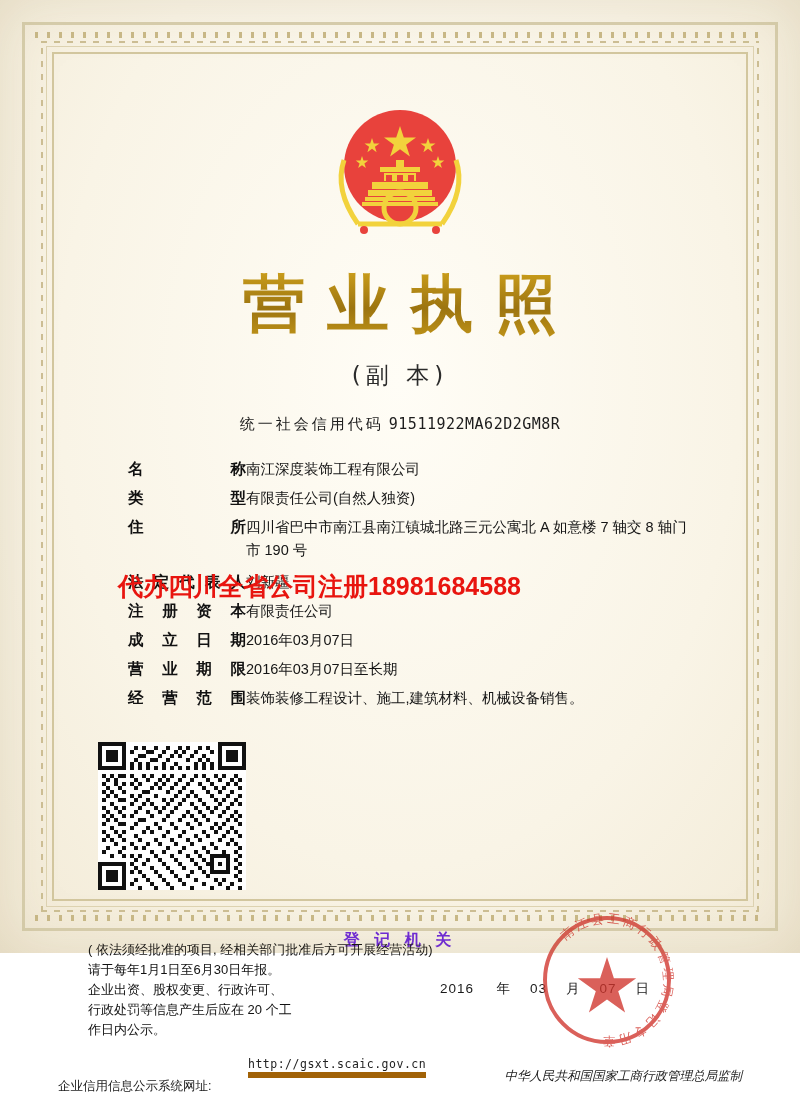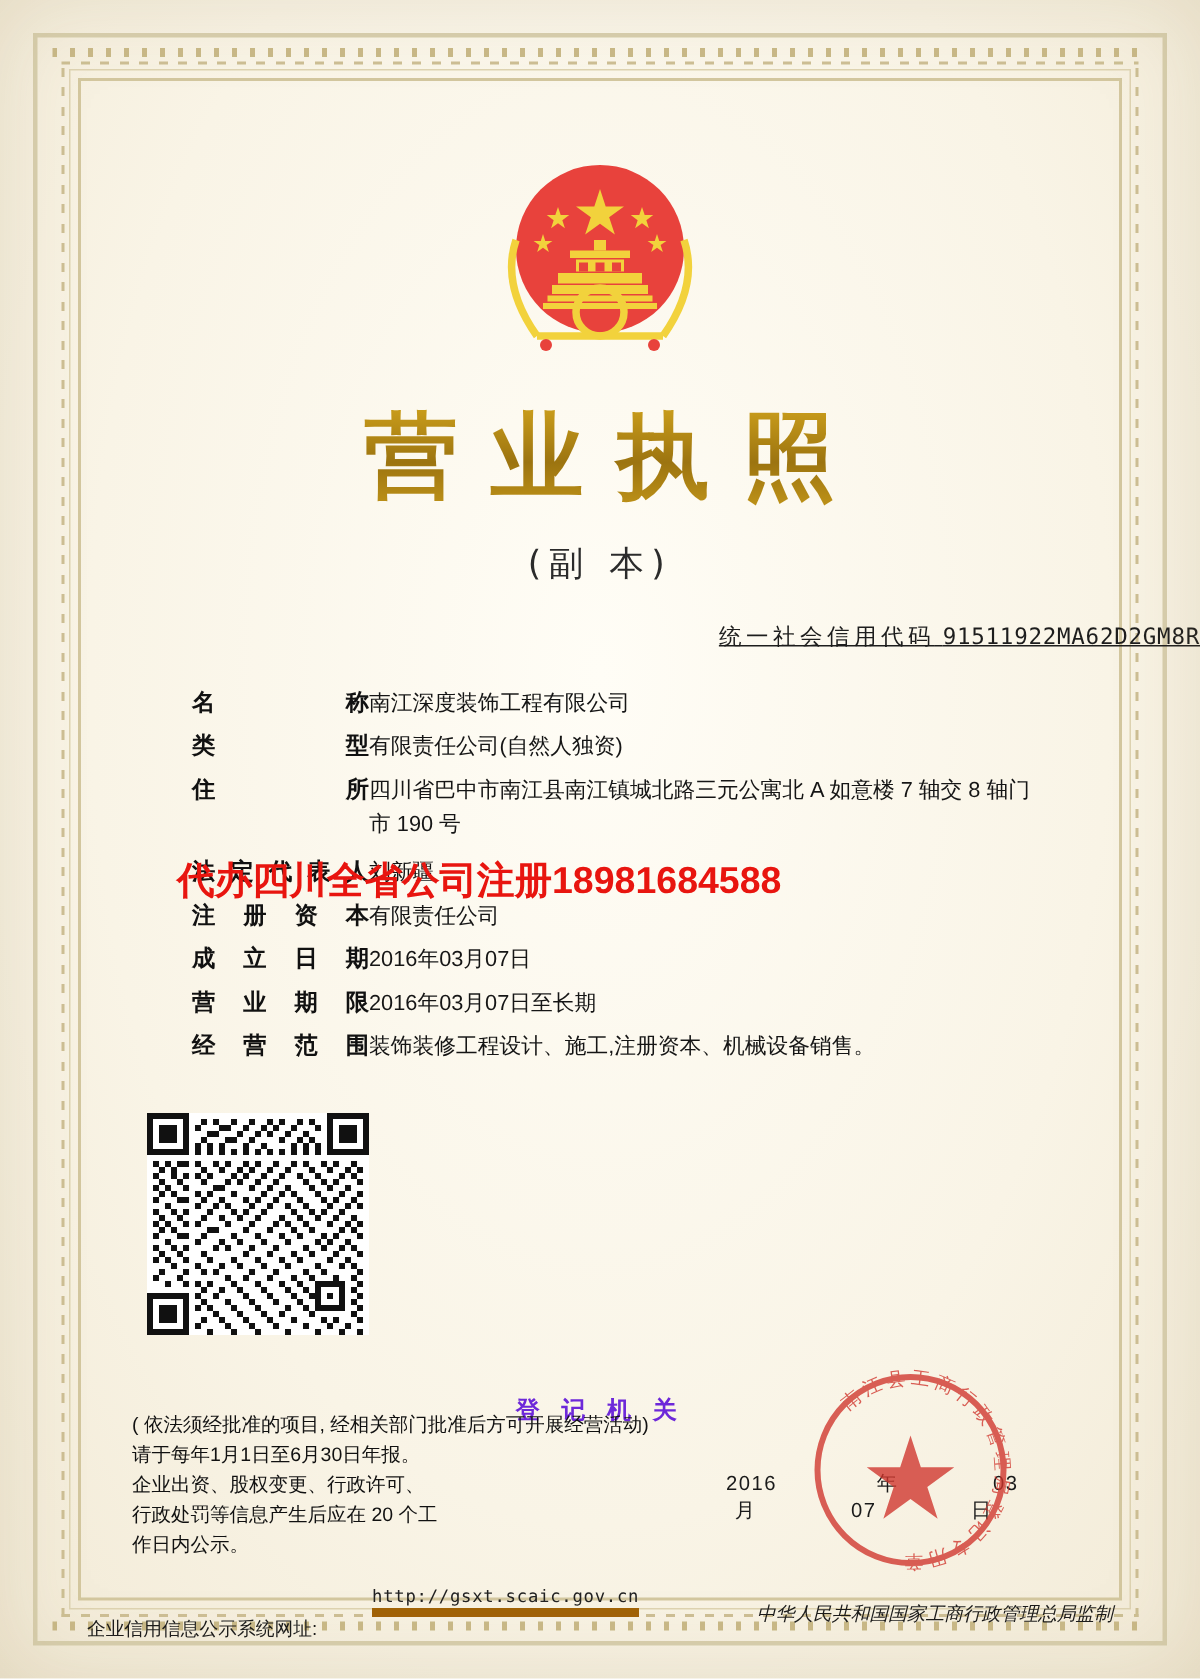--- a/index.html
+++ b/index.html
@@ -9,21 +9,21 @@
   }
   body {
     width: 800px;
     height: 1119px;
     font-family: "Liberation Sans", sans-serif;
     overflow: hidden;
   }
   #page {
     position: relative;
     width: 800px;
-    height: 1119px;
+    height: 953px;
     background: #fbf8ef;
   }
   
   .paper-bg {
     position: absolute;
     inset: 0;
     background:
       radial-gradient(ellipse at 50% 40%, #fffdf6 0%, #f9f4e6 60%, #f2ead6 100%);
   }
   
@@ -114,25 +114,24 @@
     font-family: "DejaVu Sans", "Liberation Sans", sans-serif;
     font-size: 23px;
     color: #2b2b2b;
     letter-spacing: 5px;
   }
   .credit-code {
     position: absolute;
     top: 415px;
     left: 0;
     width: 100%;
-    text-align: right;
+    text-align: center;
     font-size: 15px;
     color: #1d1d1d;
     letter-spacing: 1px;
-    text-decoration: underline;
   }
   .credit-code .label { letter-spacing: 3px; }
   .credit-code .value {
     font-family: "DejaVu Sans Mono", monospace;
     letter-spacing: 0.5px;
     font-size: 15px;
   }
 
   
   .fields {
@@ -205,21 +204,21 @@
   }
   .reg-date {
     position: absolute;
     left: 440px;
     top: 980px;
     width: 250px;
     font-size: 13.5px;
     color: #1a1a1a;
     letter-spacing: 1px;
   }
-  .reg-date span { display: inline-block; margin-left: 44px; }
+  .reg-date span { display: inline-block; }
   .reg-date .y { width: 46px; }
   .reg-date .sep { width: 26px; text-align: center; }
   .reg-date .m { width: 34px; text-align: center; }
   .reg-date .d { width: 34px; text-align: center; }
 
   
   .seal {
     position: absolute;
     left: 532px;
     top: 905px;
@@ -355,21 +354,21 @@
     <div class="field-row">
       <div class="field-label">成立日期</div>
       <div class="field-value">2016年03月07日</div>
     </div>
     <div class="field-row">
       <div class="field-label">营业期限</div>
       <div class="field-value">2016年03月07日至长期</div>
     </div>
     <div class="field-row">
       <div class="field-label">经营范围</div>
-      <div class="field-value">装饰装修工程设计、施工,注册资本、机械设备销售。</div>
+      <div class="field-value">装饰装修工程设计、施工,建筑材料、机械设备销售。</div>
     </div>
   </div>
 
   <div class="watermark">代办四川全省公司注册18981684588</div>
 
   <div class="qr">
     <svg viewBox="0 0 37 37" width="148" height="148" shape-rendering="crispEdges">
       <rect width="37" height="37" fill="#ffffff"></rect>
       <g fill="#111111">
 

